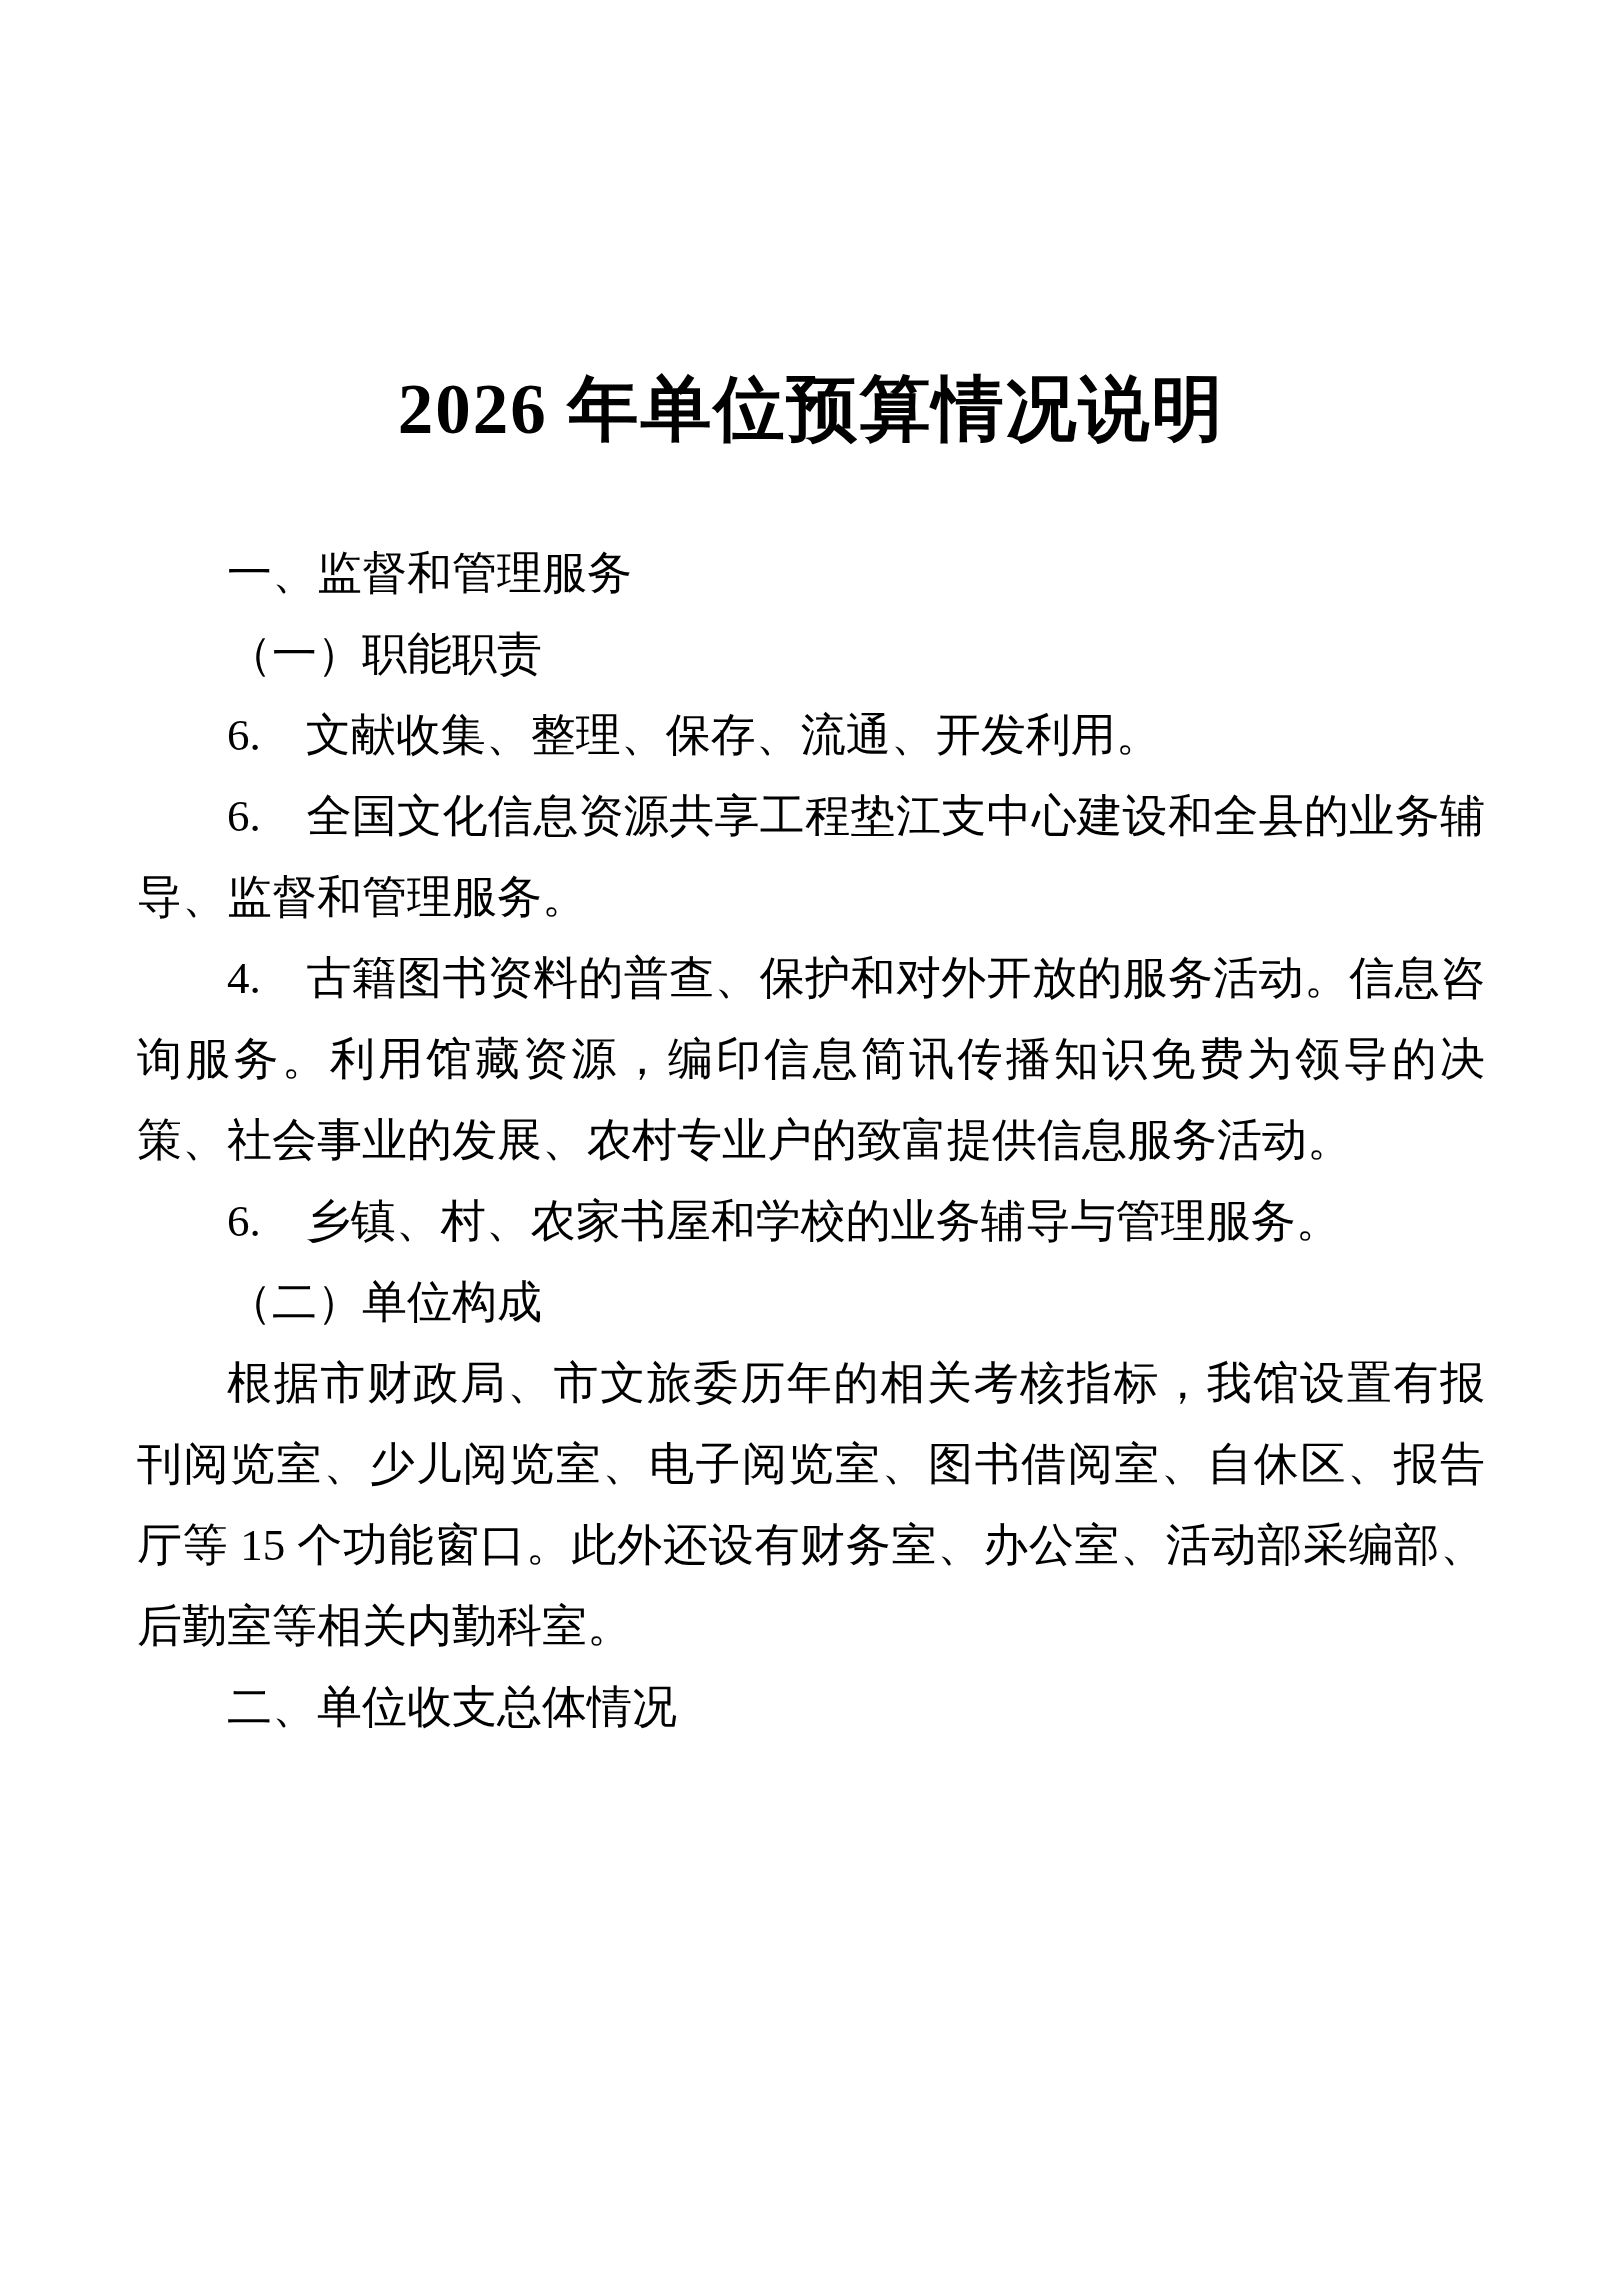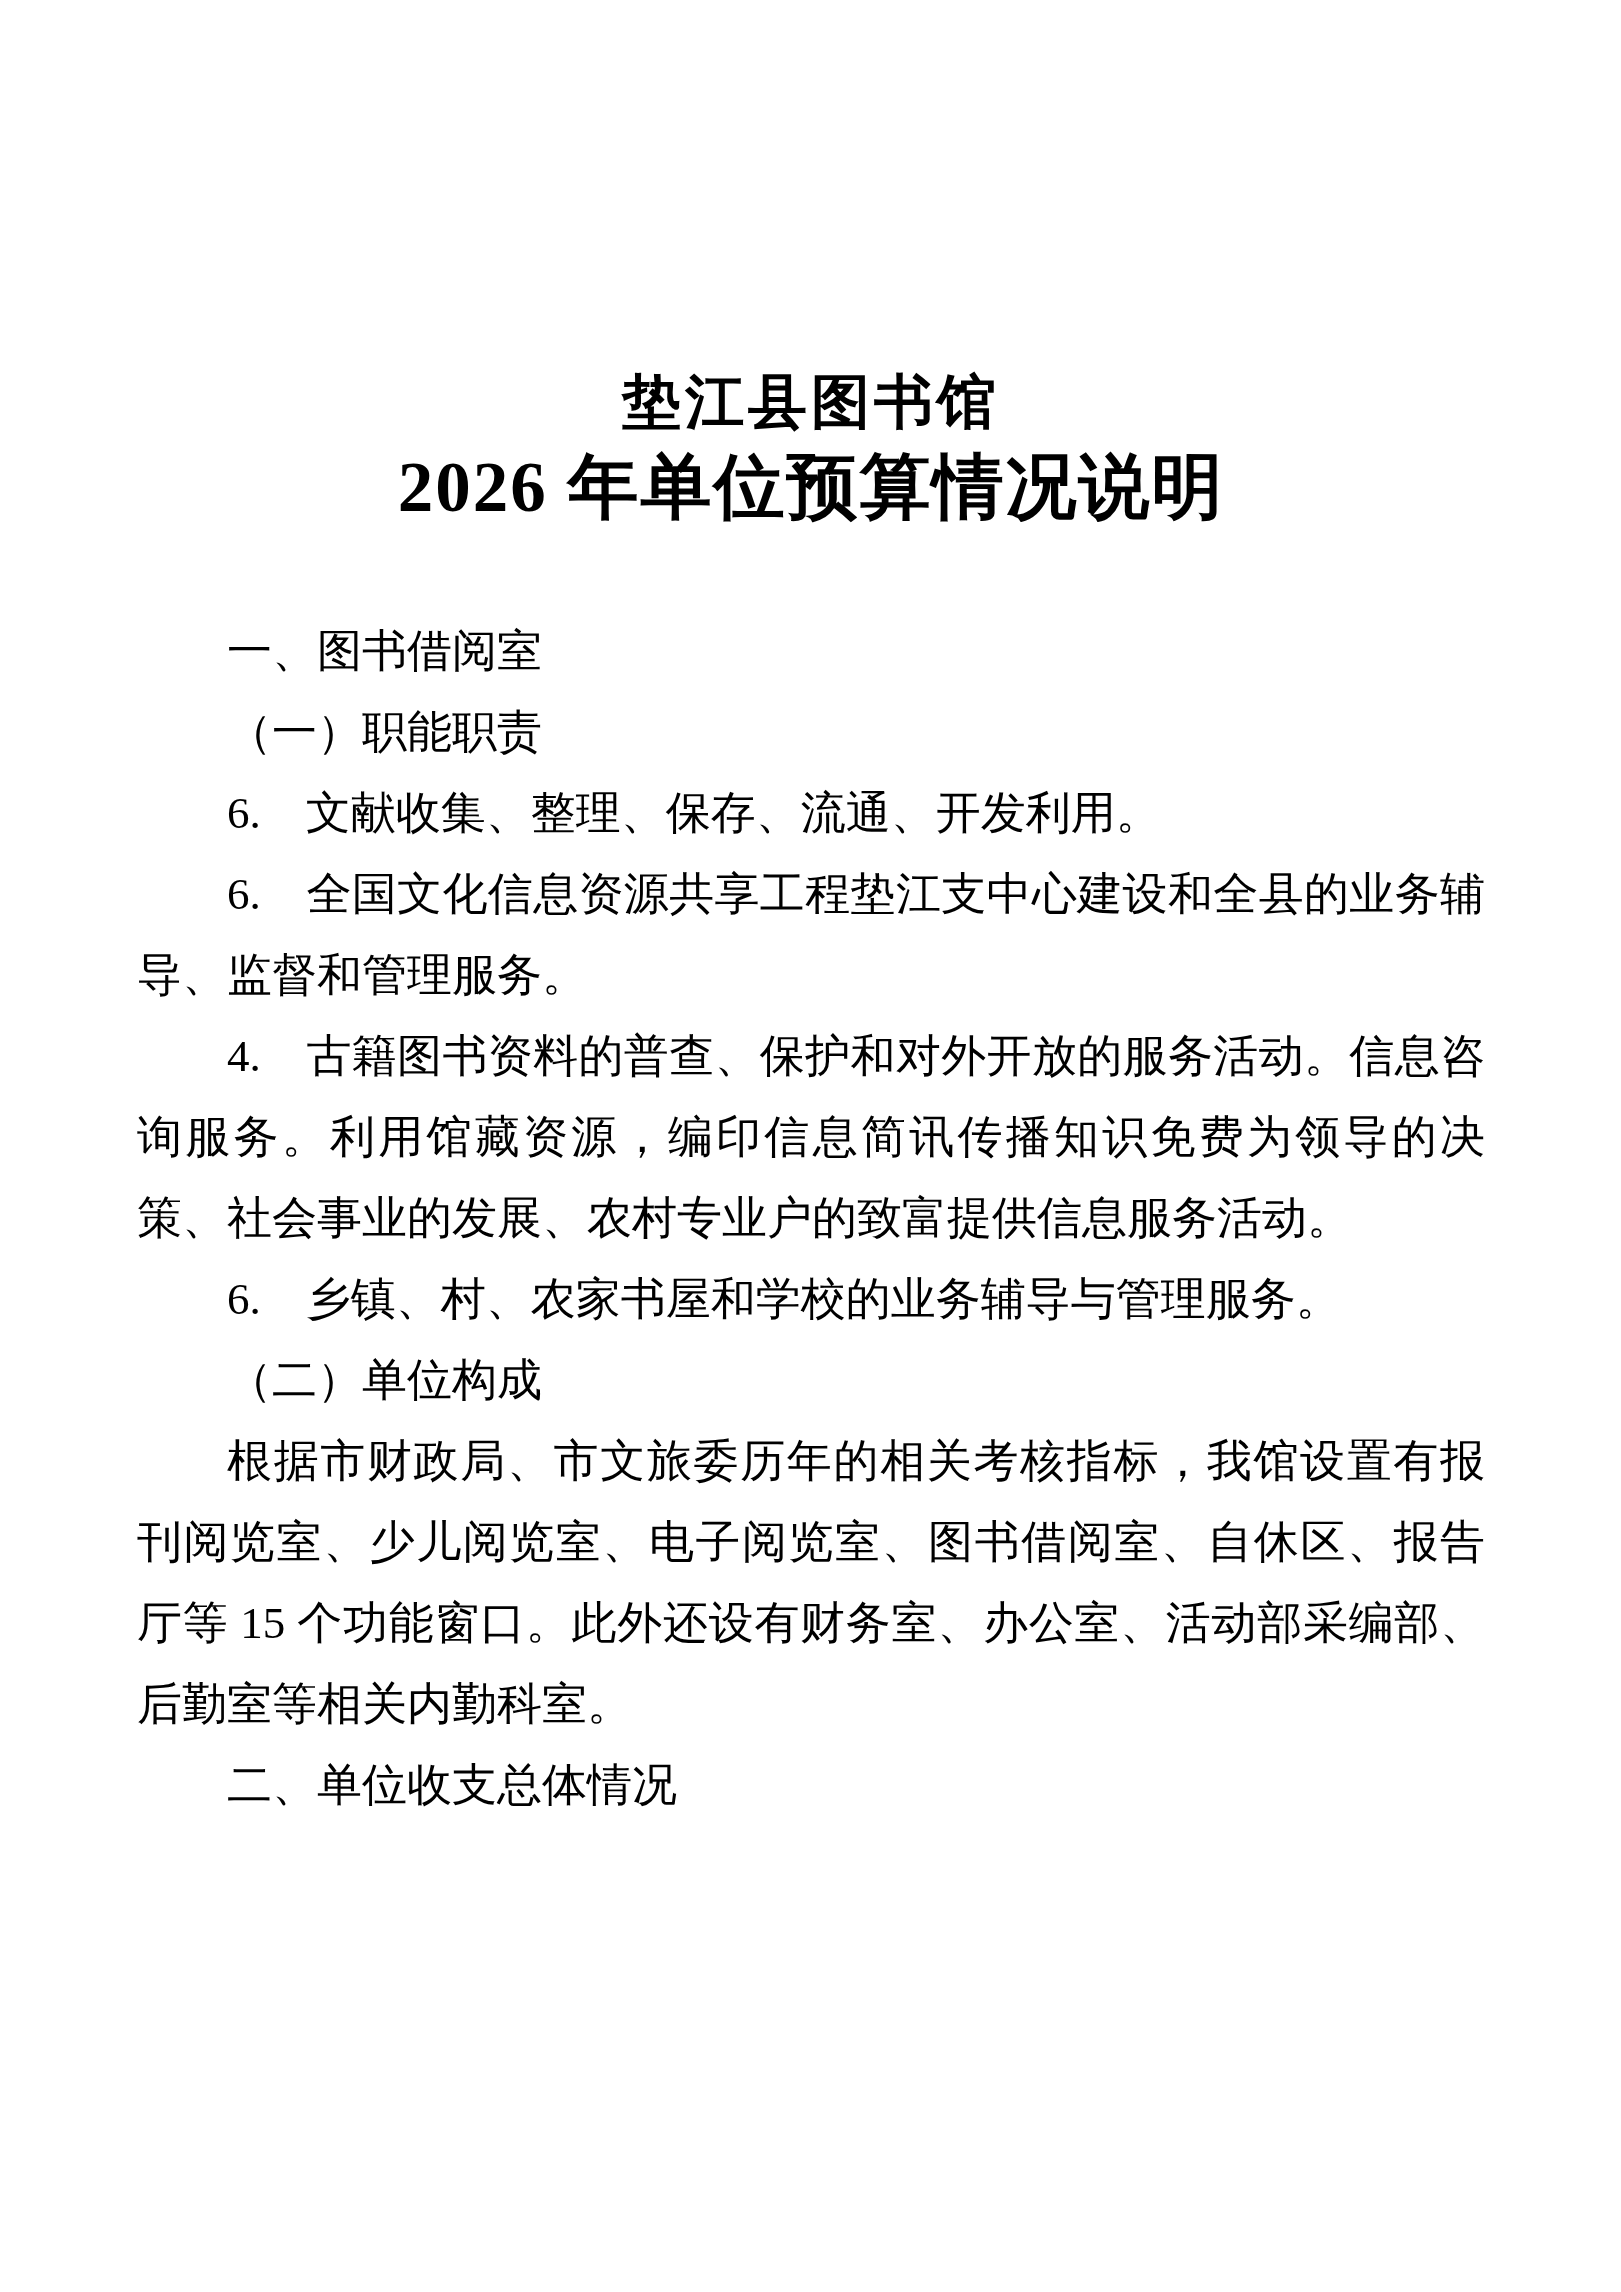--- a/index.html
+++ b/index.html
@@ -48,26 +48,25 @@
     padding: 0;
     text-indent: 2em;
   }
 </style>
 </head>
 <body>
 
 <div class="page">
 
   <div class="title-block">
-    <h1 class="title-line1">垫江县图书馆</h1>
     <h1 class="title-line2">2026 年单位预算情况说明</h1>
   </div>
 
   <div class="body-text">
-    <p>一、图书借阅室</p>
+    <p>一、监督和管理服务</p>
     <p>（一）职能职责</p>
     <p>6.　文献收集、整理、保存、流通、开发利用。</p>
     <p>6.　全国文化信息资源共享工程垫江支中心建设和全县的业务辅导、监督和管理服务。</p>
     <p>4.　古籍图书资料的普查、保护和对外开放的服务活动。信息咨询服务。利用馆藏资源，编印信息简讯传播知识免费为领导的决策、社会事业的发展、农村专业户的致富提供信息服务活动。</p>
     <p>6.　乡镇、村、农家书屋和学校的业务辅导与管理服务。</p>
     <p>（二）单位构成</p>
     <p>根据市财政局、市文旅委历年的相关考核指标，我馆设置有报刊阅览室、少儿阅览室、电子阅览室、图书借阅室、自休区、报告厅等 15 个功能窗口。此外还设有财务室、办公室、活动部采编部、后勤室等相关内勤科室。</p>
     <p>二、单位收支总体情况</p>
   </div>
 

